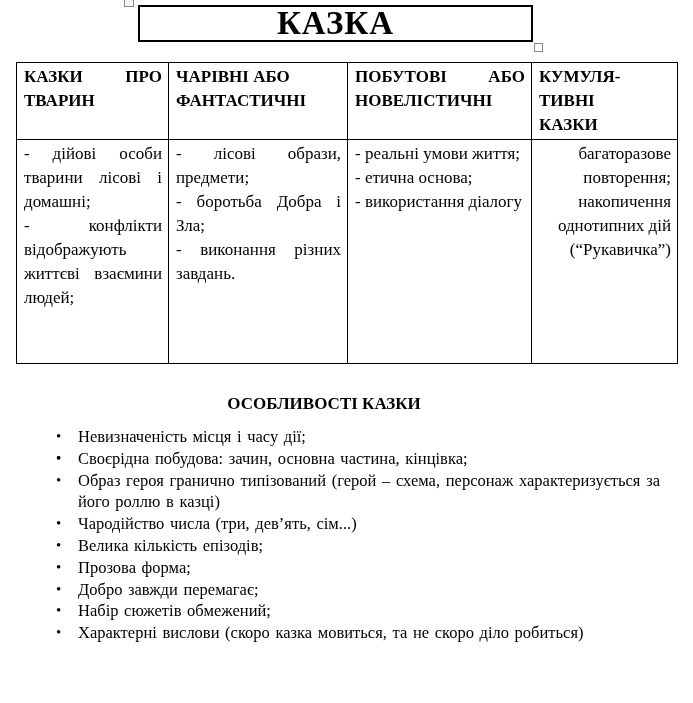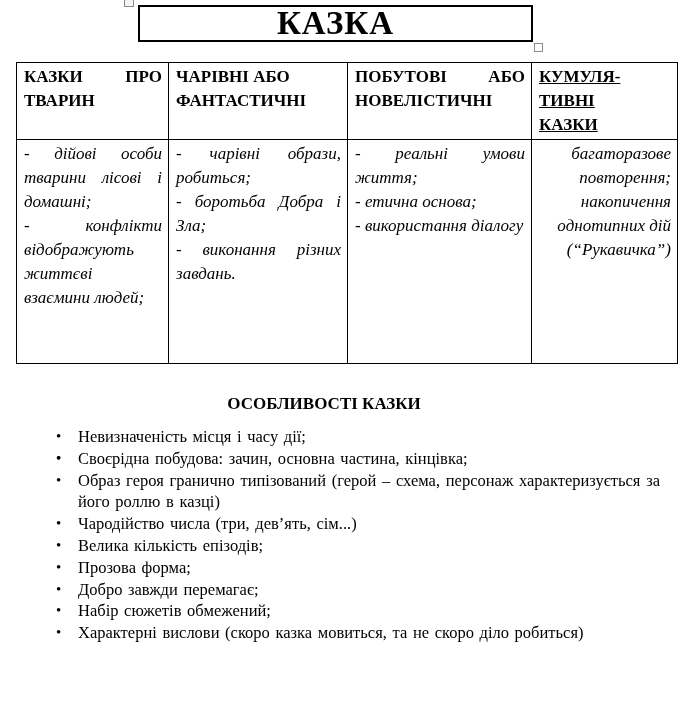--- a/index.html
+++ b/index.html
@@ -39,22 +39,22 @@
     vertical-align: top;
     padding: 2px 6px 2px 7px;
     text-align: justify;
   }
   table.types th {
     font-weight: bold; text-align: justify; text-align-last: left;
     height: 71px;
   }
   table.types tr.body-row td { height: 219px; }
   table.types .align-left { text-align: left; }
-  table.types th.pre { white-space: pre-line; text-decoration: underline; }
-  td p { margin: 0; text-align: justify; font-style: italic; }
+  table.types th.pre { white-space: pre-line; }
+  td p { margin: 0; text-align: justify; }
   td.align-left p { text-align: right; }
 
   
   .section-heading {
     position: absolute; top: 394px; left: 0; width: 648px;
     text-align: center; font-weight: bold; font-size: 17px;
   }
   ul.features {
     position: absolute; top: 426px; left: 40px; width: 620px;
     margin: 0; padding: 0; list-style: none;
@@ -97,21 +97,21 @@
         <th class="align-left pre">КУМУЛЯ-
 ТИВНІ
 КАЗКИ</th>
       </tr>
       <tr class="body-row">
         <td>
           <p>- дійові особи тварини лісові і домашні;</p>
           <p>- конфлікти відображують життєві взаємини людей;</p>
         </td>
         <td>
-          <p>- чарівні образи, робиться;</p>
+          <p>- лісові образи, предмети;</p>
           <p>- боротьба Добра і Зла;</p>
           <p>- виконання різних завдань.</p>
         </td>
         <td>
           <p>- реальні умови життя;</p>
           <p>- етична основа;</p>
           <p>- використання діалогу</p>
         </td>
         <td class="align-left">
           <p>багаторазове повторення;</p>

